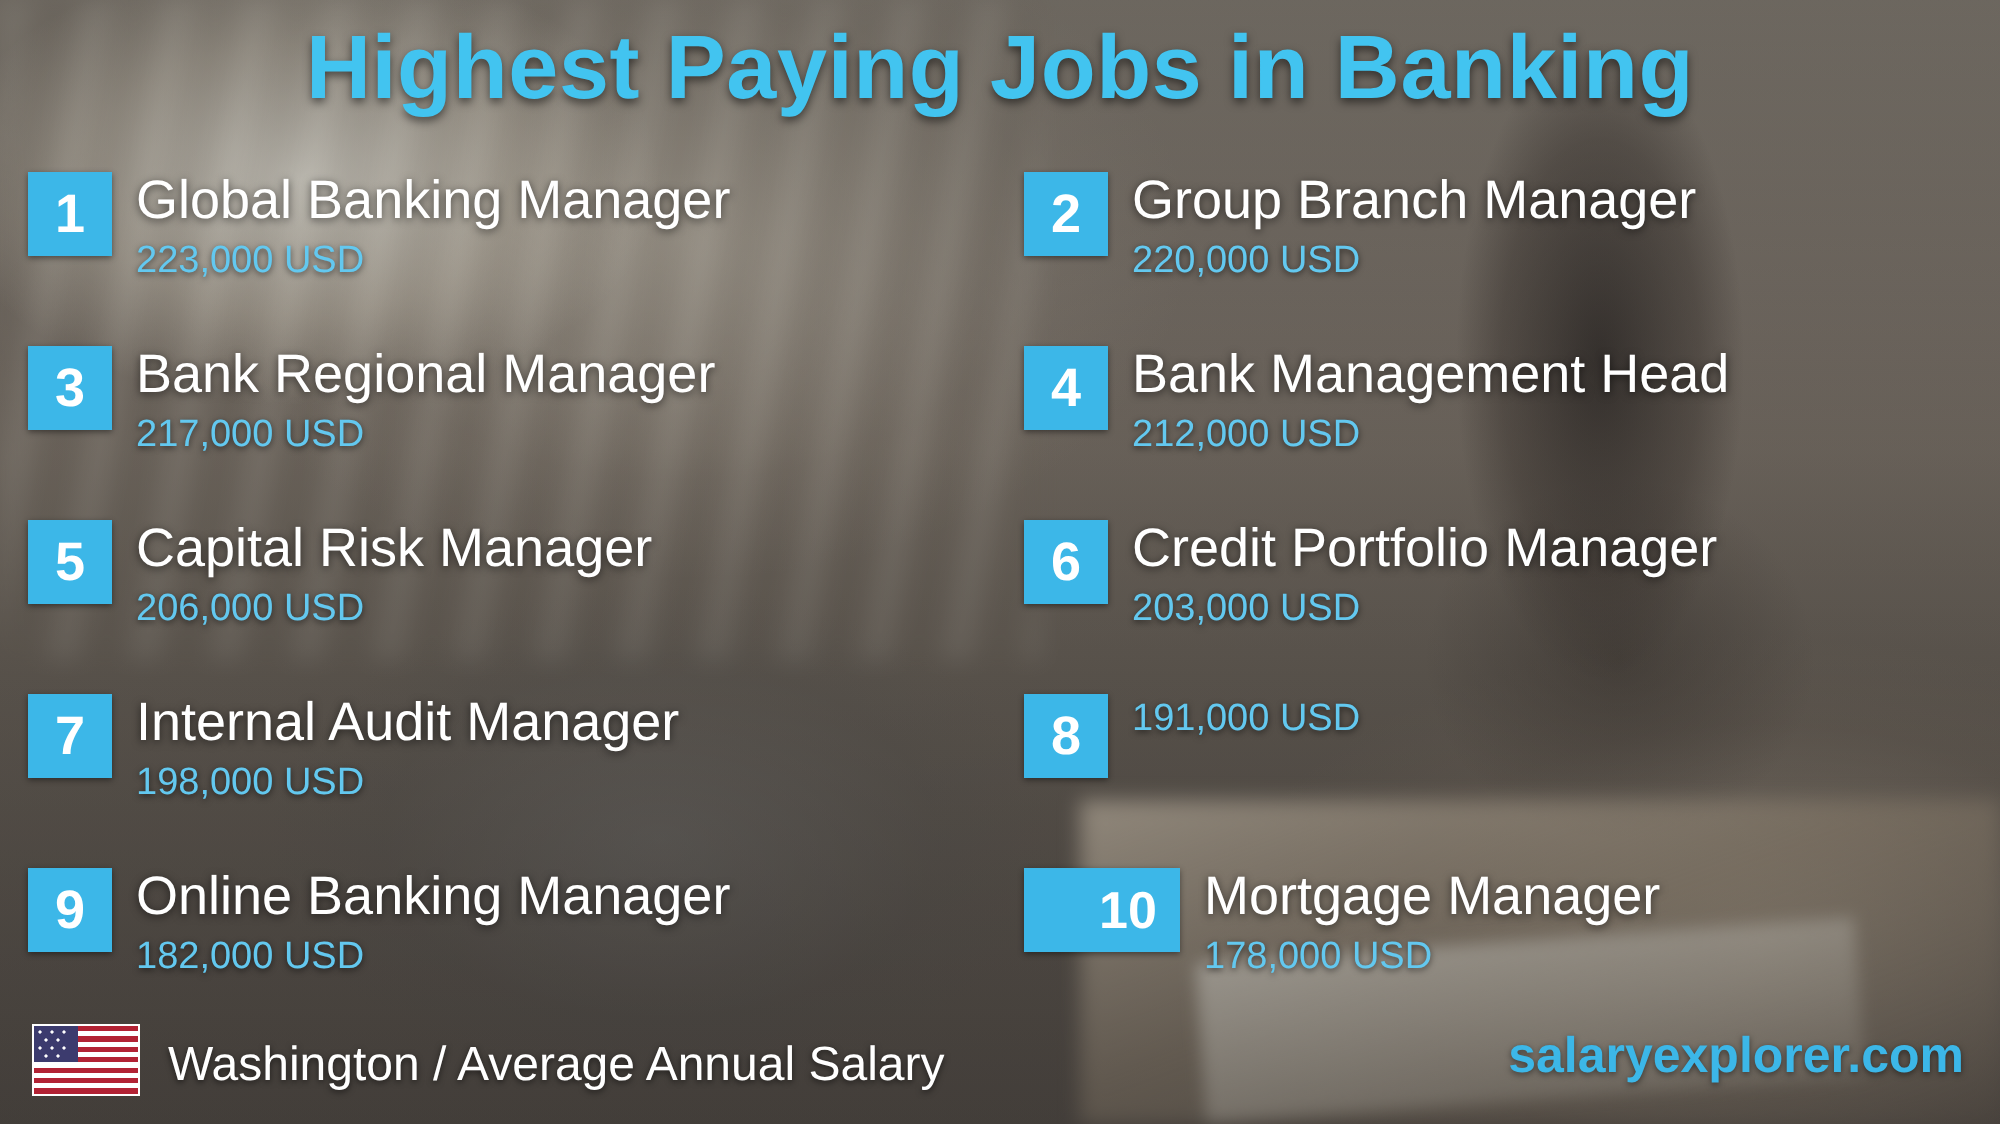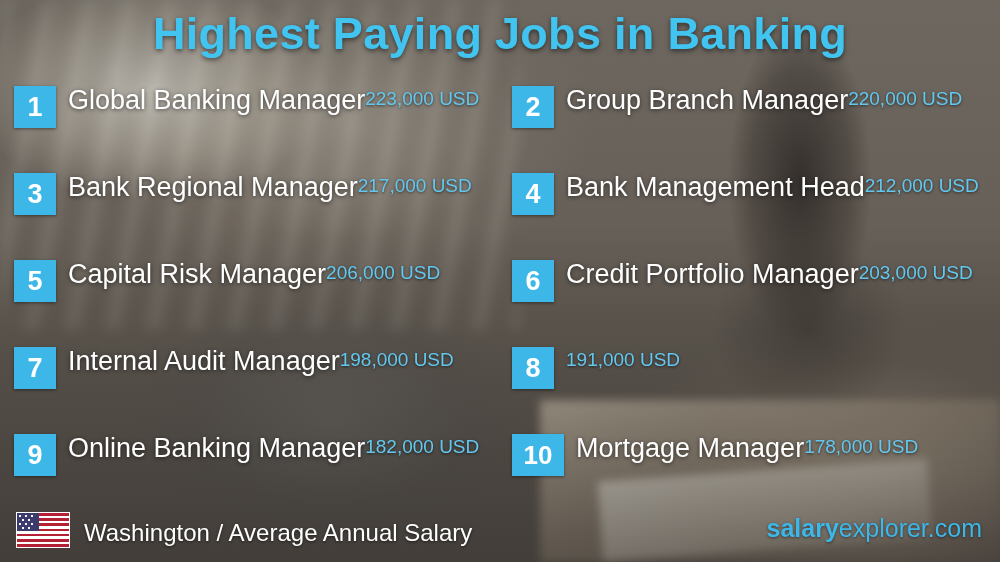--- a/index.html
+++ b/index.html
@@ -108,26 +108,26 @@
     flex: 0 0 auto;
     background: #3cb7e8;
     color: #ffffff;
     font-size: 27px;
     font-weight: bold;
     line-height: 42px;
     text-align: center;
     margin-top: 2px;
     box-shadow: 0 1px 3px rgba(0,0,0,0.45);
   }
-  .rank.wide { width: 52px; font-size: 26px; }
+  .rank.wide { width: 52px; font-size: 26px; padding-left: 26px; }
 
   .textcol {
     margin-left: 12px;
     display: flex;
-    flex-direction: row;
+    flex-direction: column;
   }
   .job {
     font-size: 27px;
     color: #ffffff;
     font-weight: normal;
     line-height: 32px;
     text-shadow: 0 1px 4px rgba(0,0,0,0.6);
     white-space: nowrap;
   }
   .salary {
@@ -194,21 +194,21 @@
   }
   .brand {
     position: absolute;
     right: 18px; top: 14px;
     font-size: 25px;
     color: #3cb7e8;
     white-space: nowrap;
     text-shadow: 0 1px 3px rgba(0,0,0,0.5);
   }
   .brand .b-bold { font-weight: bold; }
-  .brand .b-norm { font-weight: normal; }
+  .brand .b-norm { font-weight: bold; }
 </style>
 </head>
 <body>
 
 <div id="page">
 
   <div class="bg"></div>
   <div class="bg-stripes"></div>
   <div class="bg-desk"></div>
   <div class="bg-paper"></div>

